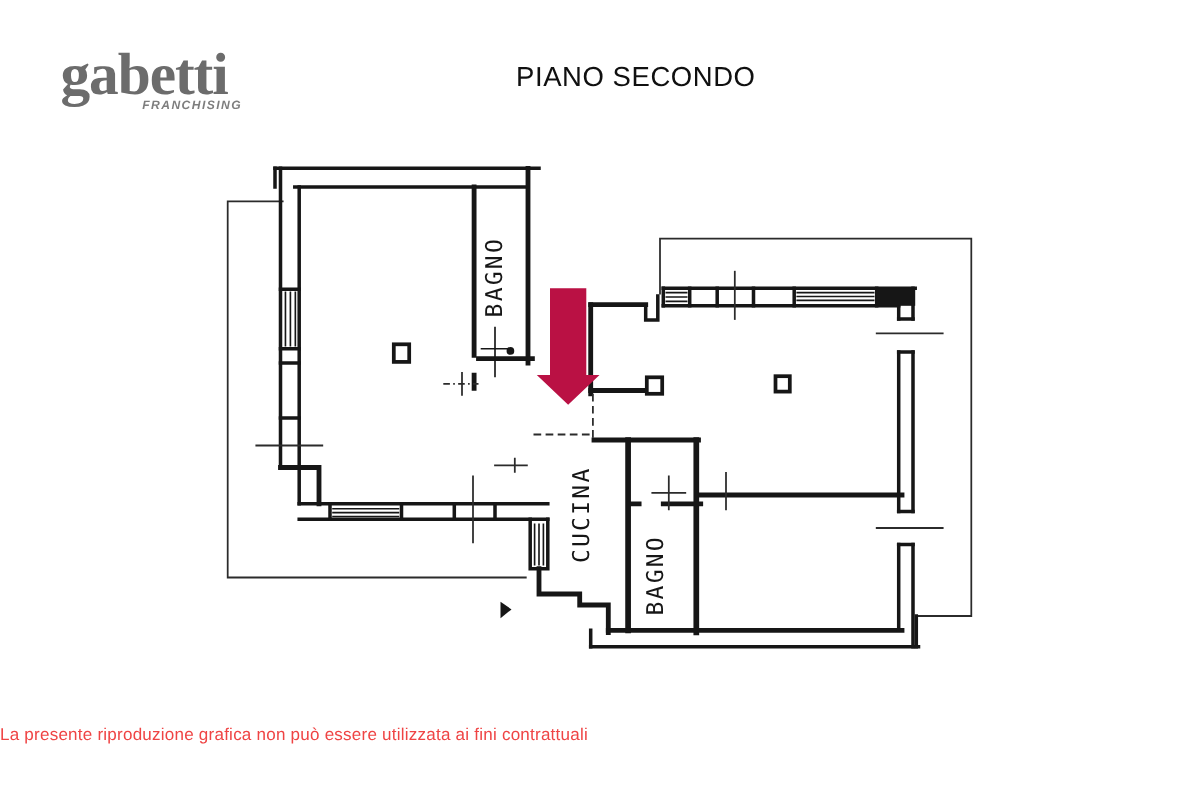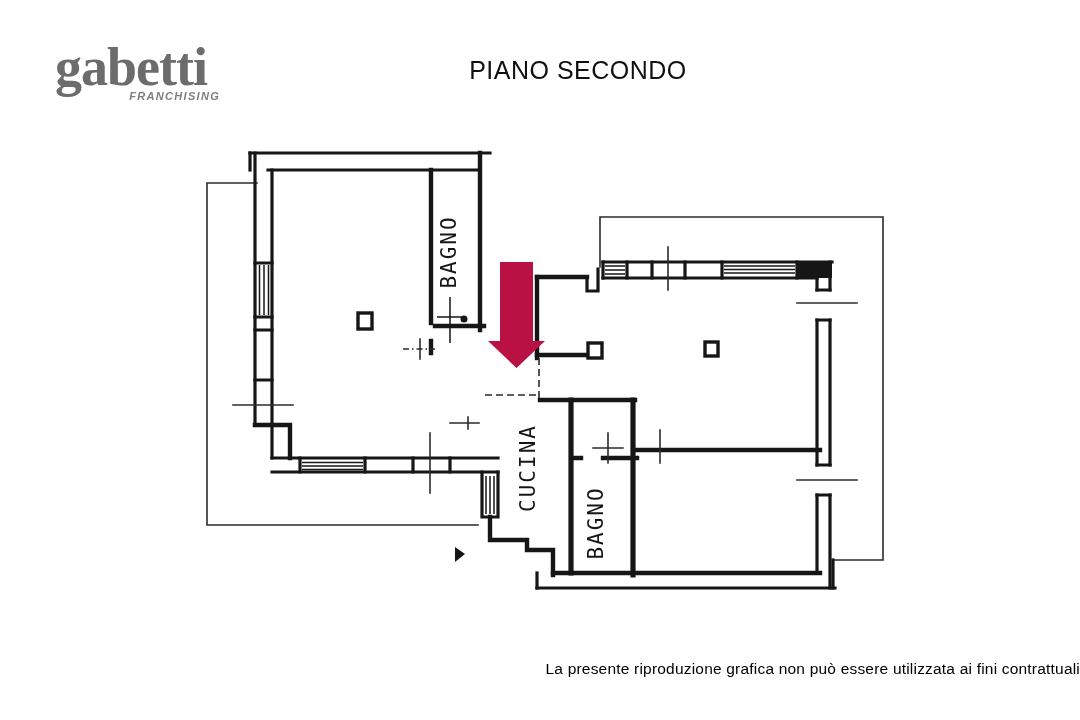--- a/index.html
+++ b/index.html
@@ -28,22 +28,22 @@
   .t{stroke:#2b2b2b;fill:none;stroke-width:1.6;stroke-linecap:square;}
   .h{stroke:#161616;fill:none;stroke-width:1.5;}
   .dash{stroke:#2b2b2b;fill:none;stroke-width:1.6;stroke-dasharray:7 4;}
   .dashdot{stroke:#2b2b2b;fill:none;stroke-width:1.6;stroke-dasharray:6 3 1.5 3;}
   .pillar{stroke:#161616;stroke-width:3.4;fill:#ffffff;}
   .solid{fill:#161616;stroke:none;}
   .plan-label{font-family:"DejaVu Sans Mono",monospace;font-size:21px;
               letter-spacing:2px;fill:#161616;font-weight:500;text-anchor:middle;}
 
   
-  .footer{position:absolute;top:660px;left:0;width:100%;text-align:right;
-          font-size:15.5px;color:#000000;letter-spacing:0.2px;}
+  .footer{position:absolute;top:660px;left:0;width:100%;text-align:left;
+          font-size:15.5px;color:#ef4444;letter-spacing:0.2px;}
 </style>
 </head>
 <body>
 
 <div class="page">
 
   <div class="logo">
     <div class="logo-brand">gabetti</div>
     <div class="logo-sub">FRANCHISING</div>
   </div>

